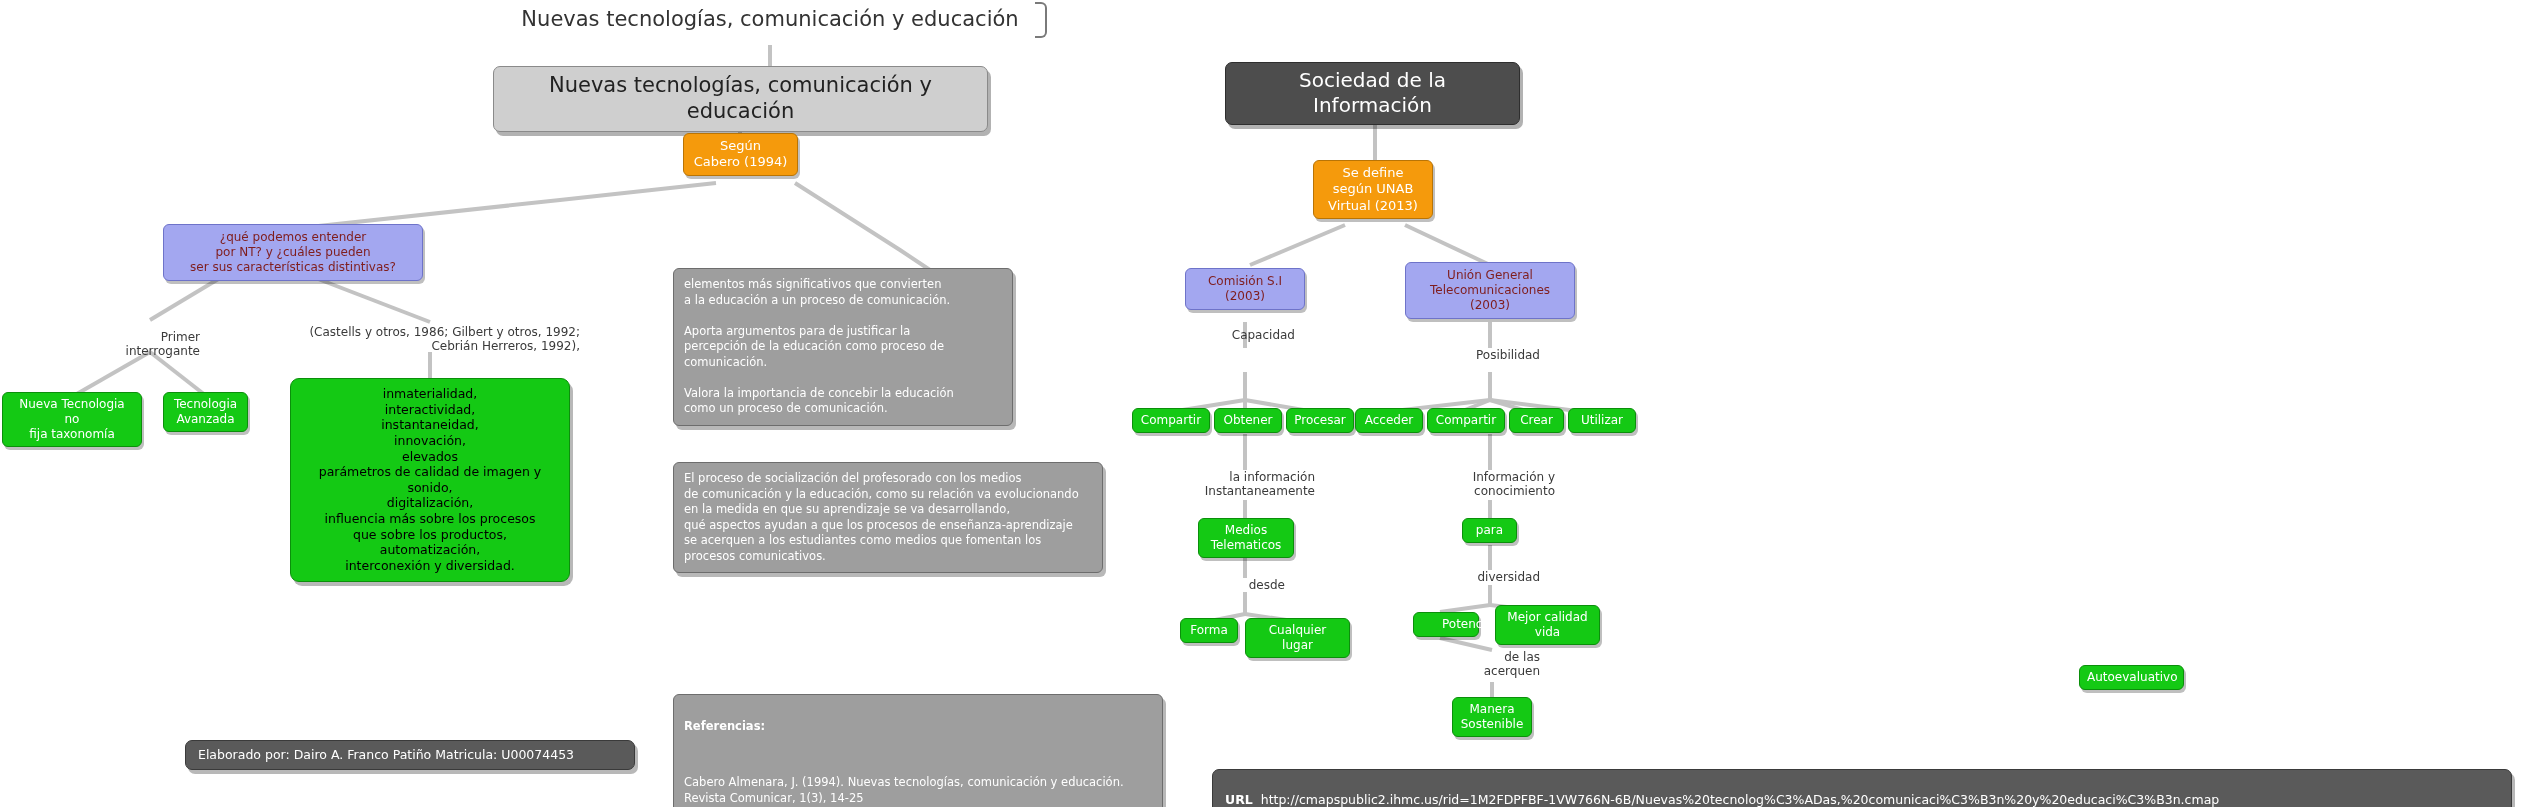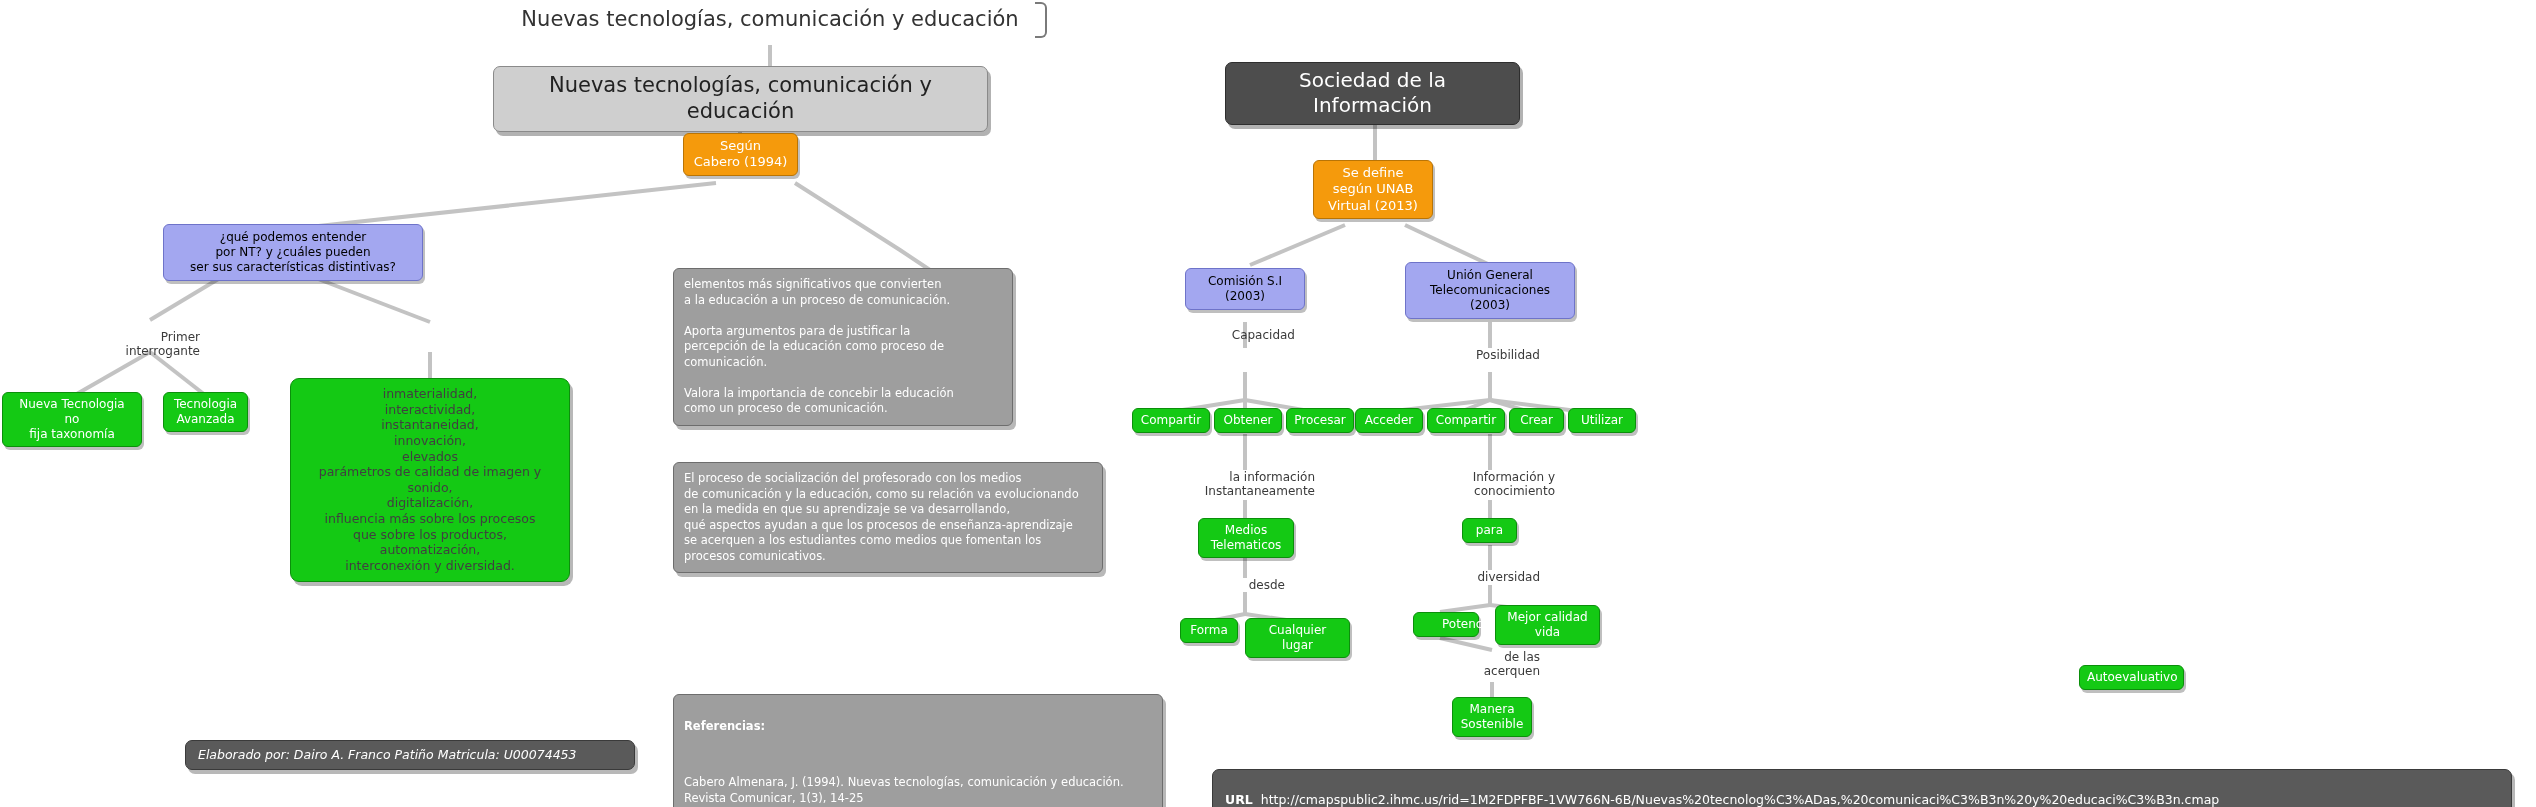--- a/index.html
+++ b/index.html
@@ -69,39 +69,39 @@
     border-radius: 6px;
     color: #ffffff;
     font-size: 13px;
     padding: 4px 8px;
     box-shadow: 2px 3px 0 rgba(0,0,0,0.25);
   }
   .purple-node {
     background: #a3a7f0;
     border: 1px solid #6e73c9;
     border-radius: 6px;
-    color: #000000;
+    color: #7f1d1d;
     font-size: 12px;
     padding: 5px 8px;
     box-shadow: 2px 3px 0 rgba(0,0,0,0.25);
   }
   .green-node {
     background: #14c914;
     border: 1px solid #0b8f0b;
     border-radius: 6px;
     color: #ffffff;
     font-size: 12px;
     padding: 4px 7px;
     box-shadow: 2px 3px 0 rgba(0,0,0,0.25);
   }
   .green-big {
     background: #14c914;
     border: 1px solid #0b8f0b;
     border-radius: 9px;
-    color: #404040;
+    color: #000000;
     font-size: 12.5px;
     padding: 7px 9px;
     box-shadow: 3px 4px 0 rgba(0,0,0,0.28);
   }
   .gray-note {
     background: #9e9e9e;
     border: 1px solid #6d6d6d;
     border-radius: 6px;
     color: #ffffff;
     font-size: 11.5px;
@@ -212,20 +212,22 @@
   <div class="node orange-node" style="left:1313px; top:160px; width:120px;">Se define
 según UNAB
 Virtual (2013)</div>
 
   <div class="node purple-node" style="left:163px; top:224px; width:260px;">¿qué podemos entender
 por NT? y ¿cuáles pueden
 ser sus características distintivas?</div>
 
   <div class="label" style="left:100px; top:330px; width:100px;">Primer
 interrogante</div>
+  <div class="label" style="left:280px; top:325px; width:300px;">(Castells y otros, 1986; Gilbert y otros, 1992;
+Cebrián Herreros, 1992),</div>
 
   <div class="node green-node" style="left:2px; top:392px; width:140px;">Nueva Tecnologia no
 fija taxonomía</div>
   <div class="node green-node" style="left:163px; top:392px; width:85px;">Tecnologia
 Avanzada</div>
 
   <div class="node green-big" style="left:290px; top:378px; width:280px;">inmaterialidad,
 interactividad,
 instantaneidad,
 innovación,
@@ -299,19 +301,19 @@
 
   <div class="node green-node" style="left:2079px; top:665px; width:105px;">Autoevaluativo</div>
 
   <div class="node gray-note" style="left:673px; top:694px; width:490px;">
     <div class="ref-title">Referencias:</div>
     <div style="height:10px;"></div>
     <div>Cabero Almenara, J. (1994). Nuevas tecnologías, comunicación y educación.
        Revista Comunicar, 1(3), 14-25</div>
   </div>
 
-  <div class="node dark-bar" style="left:185px; top:740px; width:450px;font-style:italic;">Elaborado por: Dairo A. Franco Patiño  Matricula: U00074453</div>
+  <div class="node dark-bar" style="left:185px; top:740px; width:450px;">Elaborado por: Dairo A. Franco Patiño  Matricula: U00074453</div>
 
   <div class="node dark-bar url-bar" style="left:1212px; top:769px; width:1300px;">
     <b>URL</b>&nbsp;&nbsp;<span>http://cmapspublic2.ihmc.us/rid=1M2FDPFBF-1VW766N-6B/Nuevas%20tecnolog%C3%ADas,%20comunicaci%C3%B3n%20y%20educaci%C3%B3n.cmap</span>
   </div>
 
 </div>
 
 </body></html>

